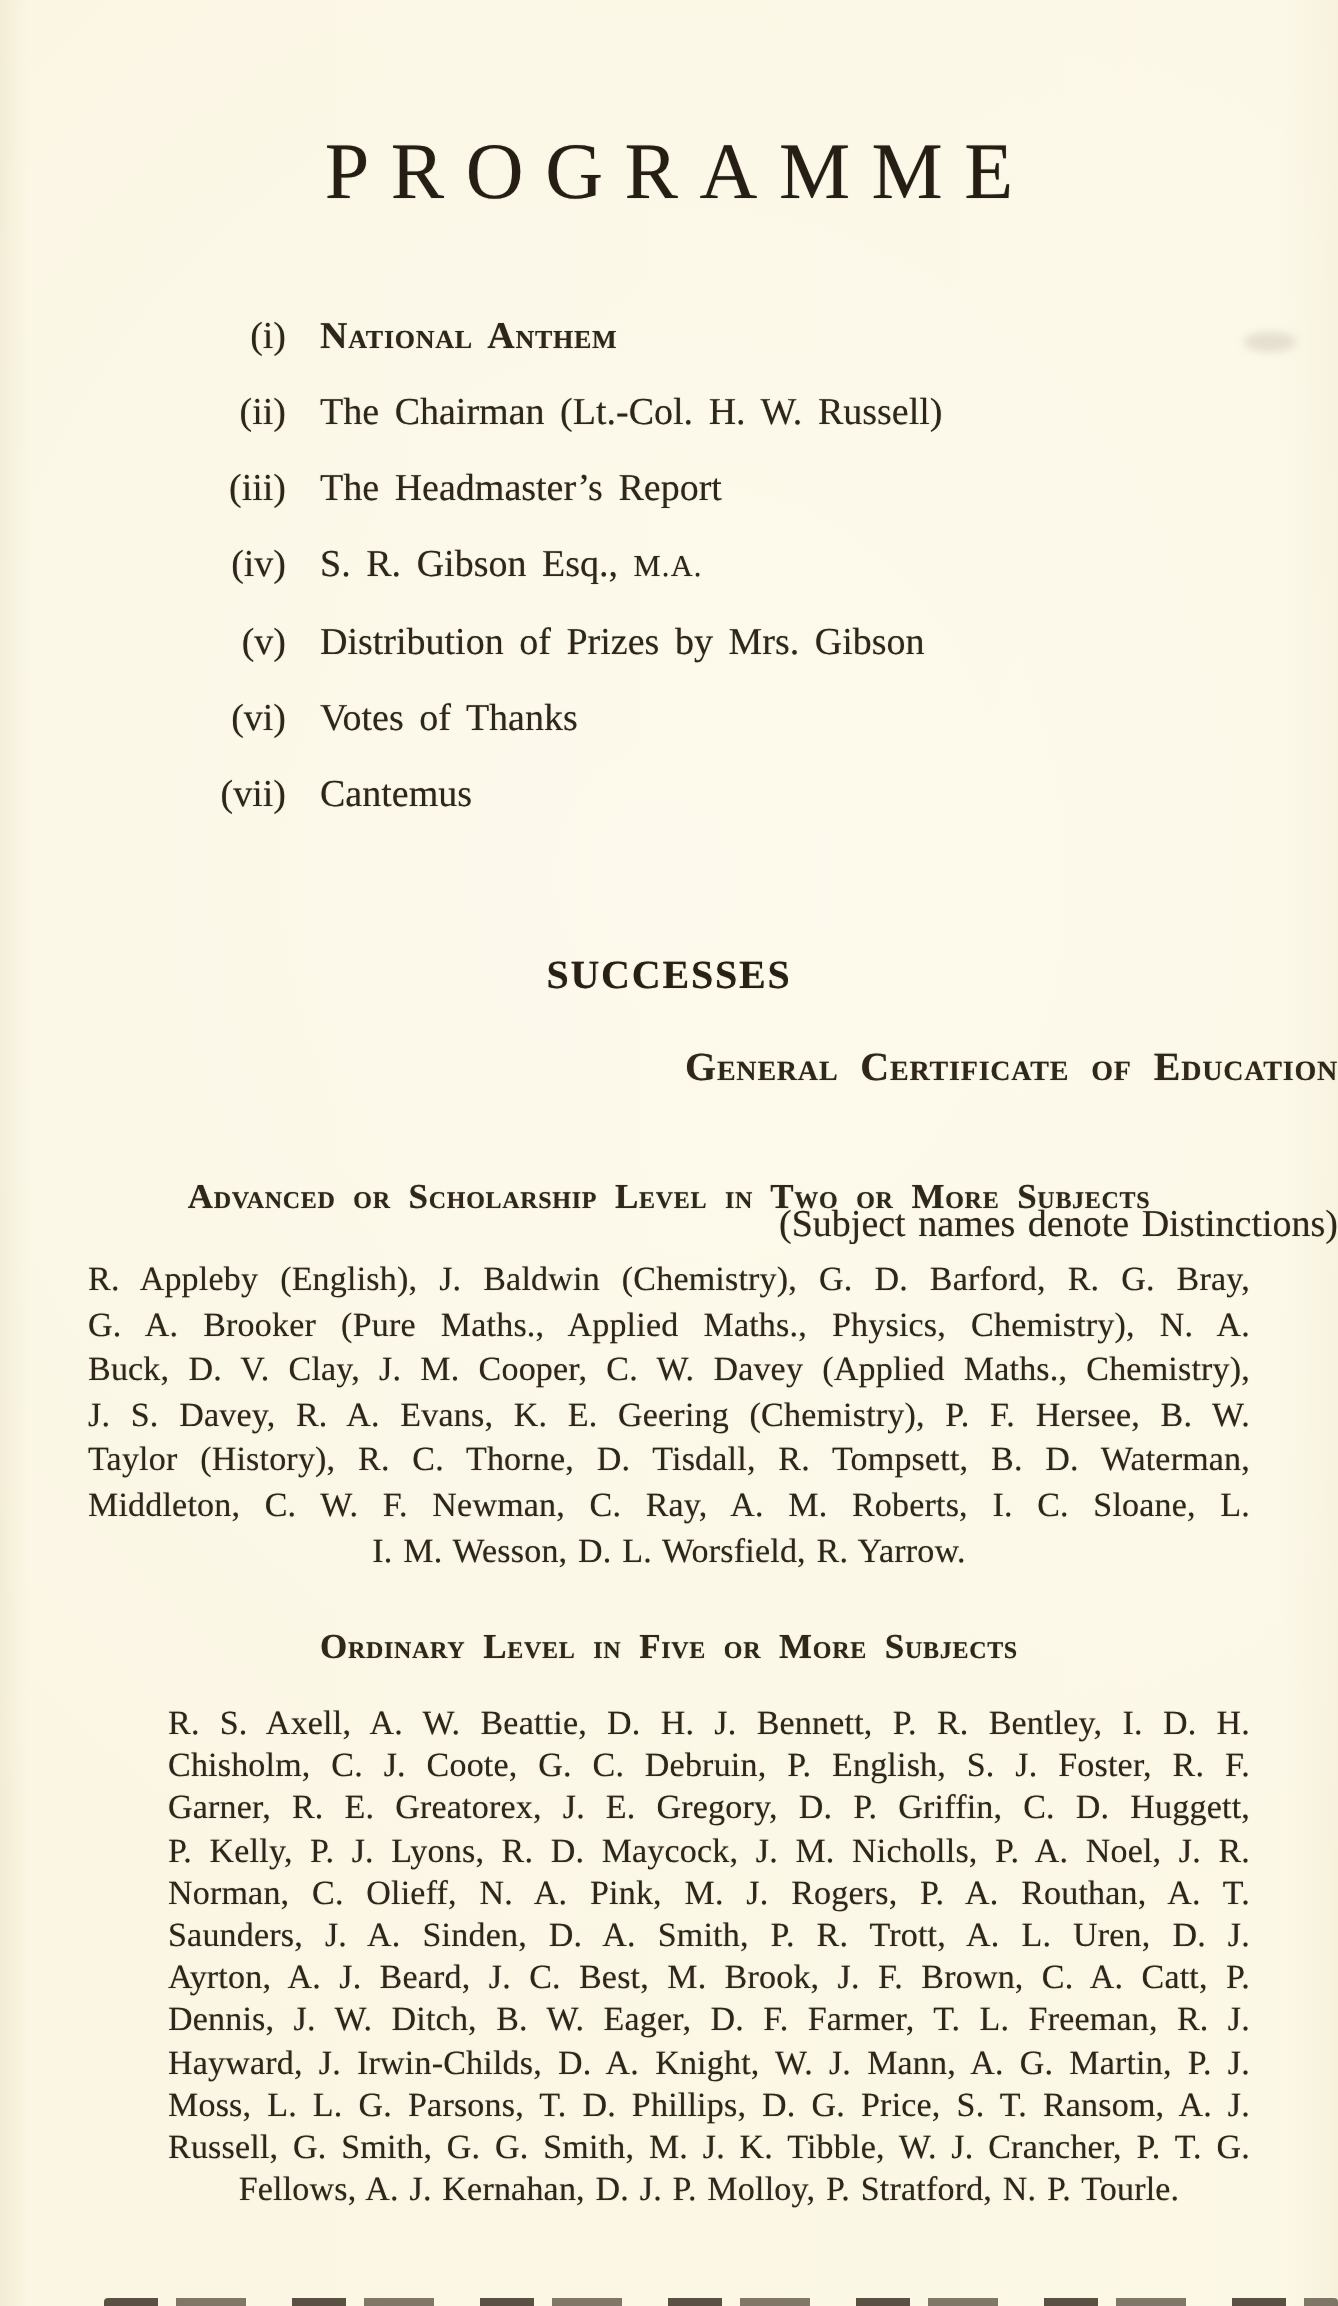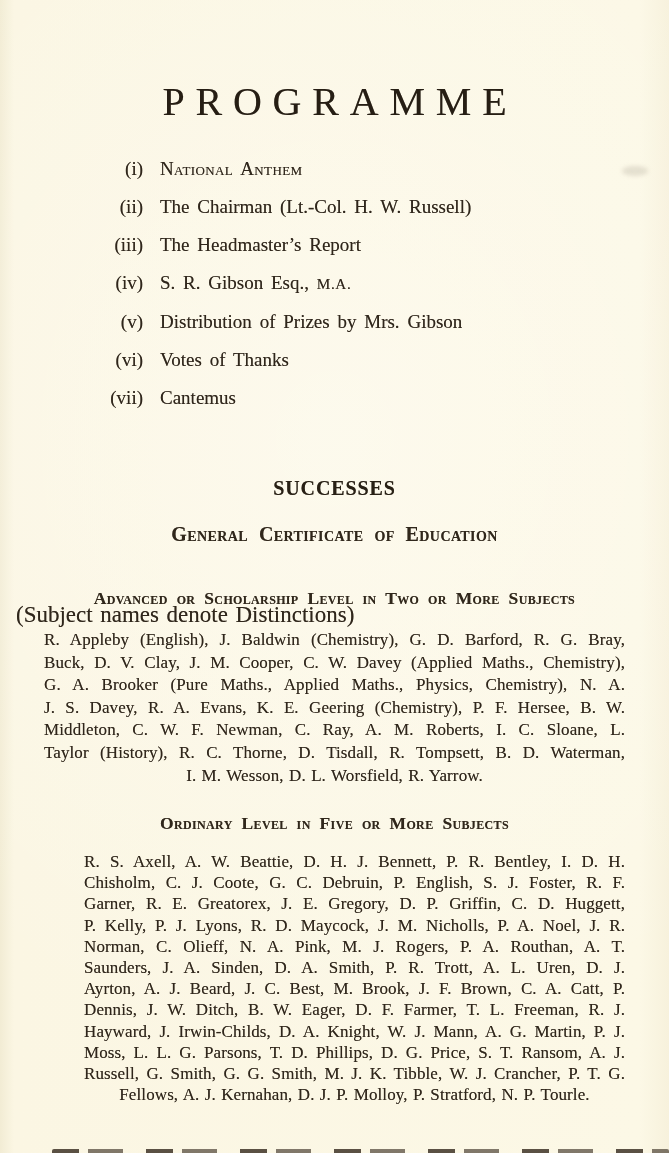--- a/index.html
+++ b/index.html
@@ -17,21 +17,21 @@
     font-family: "Liberation Serif", "DejaVu Serif", serif;
     background:
       radial-gradient(ellipse 120% 80% at 50% 38%, rgba(255,255,252,0.35), rgba(255,255,252,0) 70%),
       linear-gradient(90deg, #f2ecd4 0px, #fbf6e3 14px, #fcf8e6 640px, #f7f1dc 669px),
       #fcf8e6;
     text-shadow: 0 0 0.5px rgba(47,38,27,0.5);
   }
   .title {
     position: absolute;
     top: 62px; left: 0; right: 0;
-    margin: 16px;
+    margin: 0;
     text-align: center;
     font-size: 40px;
     font-weight: 400;
     letter-spacing: 0.27em;
     text-indent: 0.27em;
     color: #261e14;
   }
   .prog-list {
     position: absolute;
     top: 158px; left: 0;
@@ -46,38 +46,38 @@
     word-spacing: 0.16em;
   }
   .prog-item .num {
     flex: 0 0 auto;
     width: 143px;
     text-align: right;
   }
   .prog-item .lbl {
     margin-left: 17px;
   }
-  .sc { font-variant: small-caps; letter-spacing: 0.02em; }
+  .sc { font-variant: small-caps; letter-spacing: 0.02em; font-weight: bold; }
   .suffix-sc { font-size: 0.8em; letter-spacing: 0.04em; text-align: right; }
   .h-successes {
     position: absolute;
     top: 477px; left: 0; right: 0;
     margin: 0;
     text-align: center;
     font-size: 20px;
     font-weight: 700;
     letter-spacing: 0.045em;
     color: #28201, 5;
     color: #282015;
   }
   .h-gce {
     position: absolute;
     top: 523px; left: 0; right: 0;
     margin: 0;
-    text-align: center;
+    text-align: right;
     font-size: 20px;
     font-weight: 700;
     font-variant: small-caps;
     word-spacing: 0.28em;
     letter-spacing: 0.02em;
     color: #30271b;
   }
   .h-level {
     position: absolute;
     left: 0; right: 0;
@@ -87,23 +87,23 @@
     font-weight: 700;
     font-variant: small-caps;
     word-spacing: 0.24em;
     letter-spacing: 0.02em;
     color: #30271b;
   }
   .h-advanced { top: 588px; }
   .h-ordinary { top: 813px; }
   .note {
     position: absolute;
-    top: 602px; left: 16px; right: 0;
-    text-align: left;
-    font-size: 23px;
+    top: 602px; left: 4px; right: 0;
+    text-align: right;
+    font-size: 19px;
     word-spacing: 0.08em;
   }
   .para {
     position: absolute;
     left: 44px;
     width: 581px;
     font-size: 17px;
     letter-spacing: 0.1px;
   }
   .para-advanced { top: 629px; }
@@ -178,25 +178,25 @@
   </div>
 
   <h2 class="h-successes">SUCCESSES</h2>
   <h3 class="h-gce">General Certificate of Education</h3>
 
   <h4 class="h-level h-advanced">Advanced or Scholarship Level in Two or More Subjects</h4>
   <div class="note">(Subject names denote Distinctions)</div>
 
   <div class="para para-advanced">
     <div class="line">R. Appleby (English), J. Baldwin (Chemistry), G. D. Barford, R. G. Bray,</div>
+    <div class="line">G. A. Brooker (Pure Maths., Applied Maths., Physics, Chemistry), N. A.</div>
     <div class="line">Buck, D. V. Clay, J. M. Cooper, C. W. Davey (Applied Maths., Chemistry),</div>
-    <div class="line">G. A. Brooker (Pure Maths., Applied Maths., Physics, Chemistry), N. A.</div>
     <div class="line">J. S. Davey, R. A. Evans, K. E. Geering (Chemistry), P. F. Hersee, B. W.</div>
+    <div class="line">Taylor (History), R. C. Thorne, D. Tisdall, R. Tompsett, B. D. Waterman,</div>
     <div class="line">Middleton, C. W. F. Newman, C. Ray, A. M. Roberts, I. C. Sloane, L.</div>
-    <div class="line">Taylor (History), R. C. Thorne, D. Tisdall, R. Tompsett, B. D. Waterman,</div>
     <div class="line center">I. M. Wesson, D. L. Worsfield, R. Yarrow.</div>
   </div>
 
   <h4 class="h-level h-ordinary">Ordinary Level in Five or More Subjects</h4>
 
   <div class="para para-ordinary">
     <div class="line">R. S. Axell, A. W. Beattie, D. H. J. Bennett, P. R. Bentley, I. D. H.</div>
     <div class="line">Chisholm, C. J. Coote, G. C. Debruin, P. English, S. J. Foster, R. F.</div>
     <div class="line">Garner, R. E. Greatorex, J. E. Gregory, D. P. Griffin, C. D. Huggett,</div>
     <div class="line">P. Kelly, P. J. Lyons, R. D. Maycock, J. M. Nicholls, P. A. Noel, J. R.</div>

